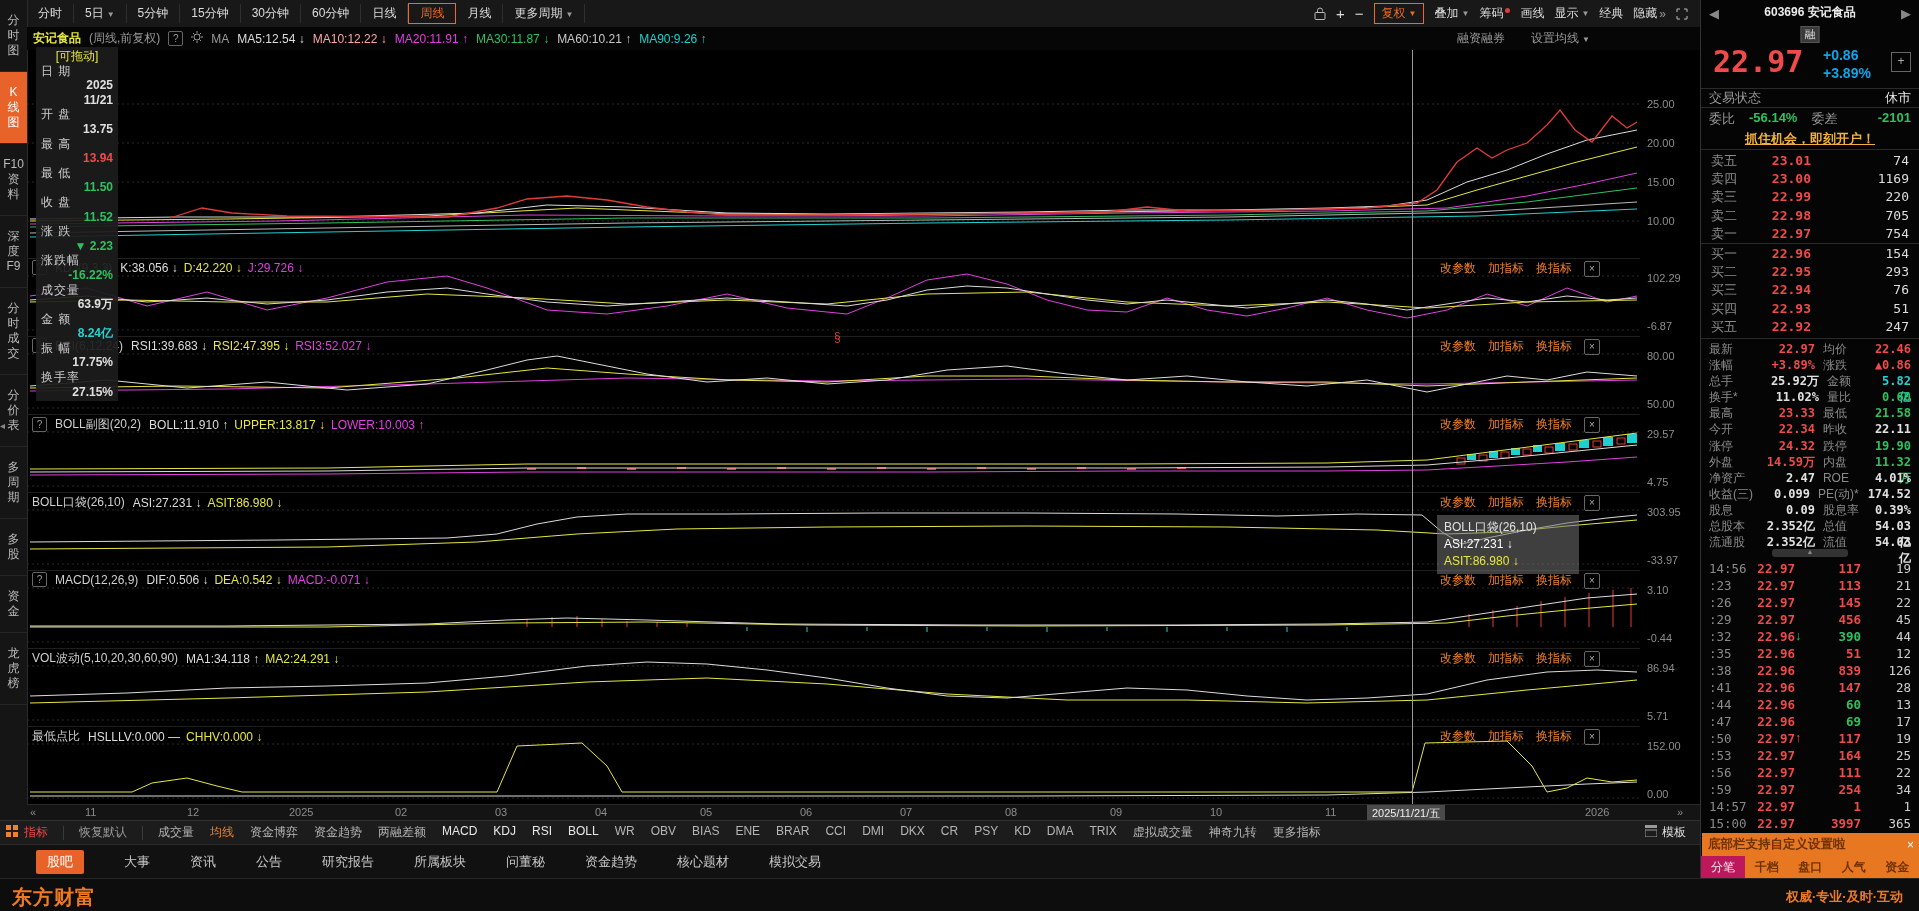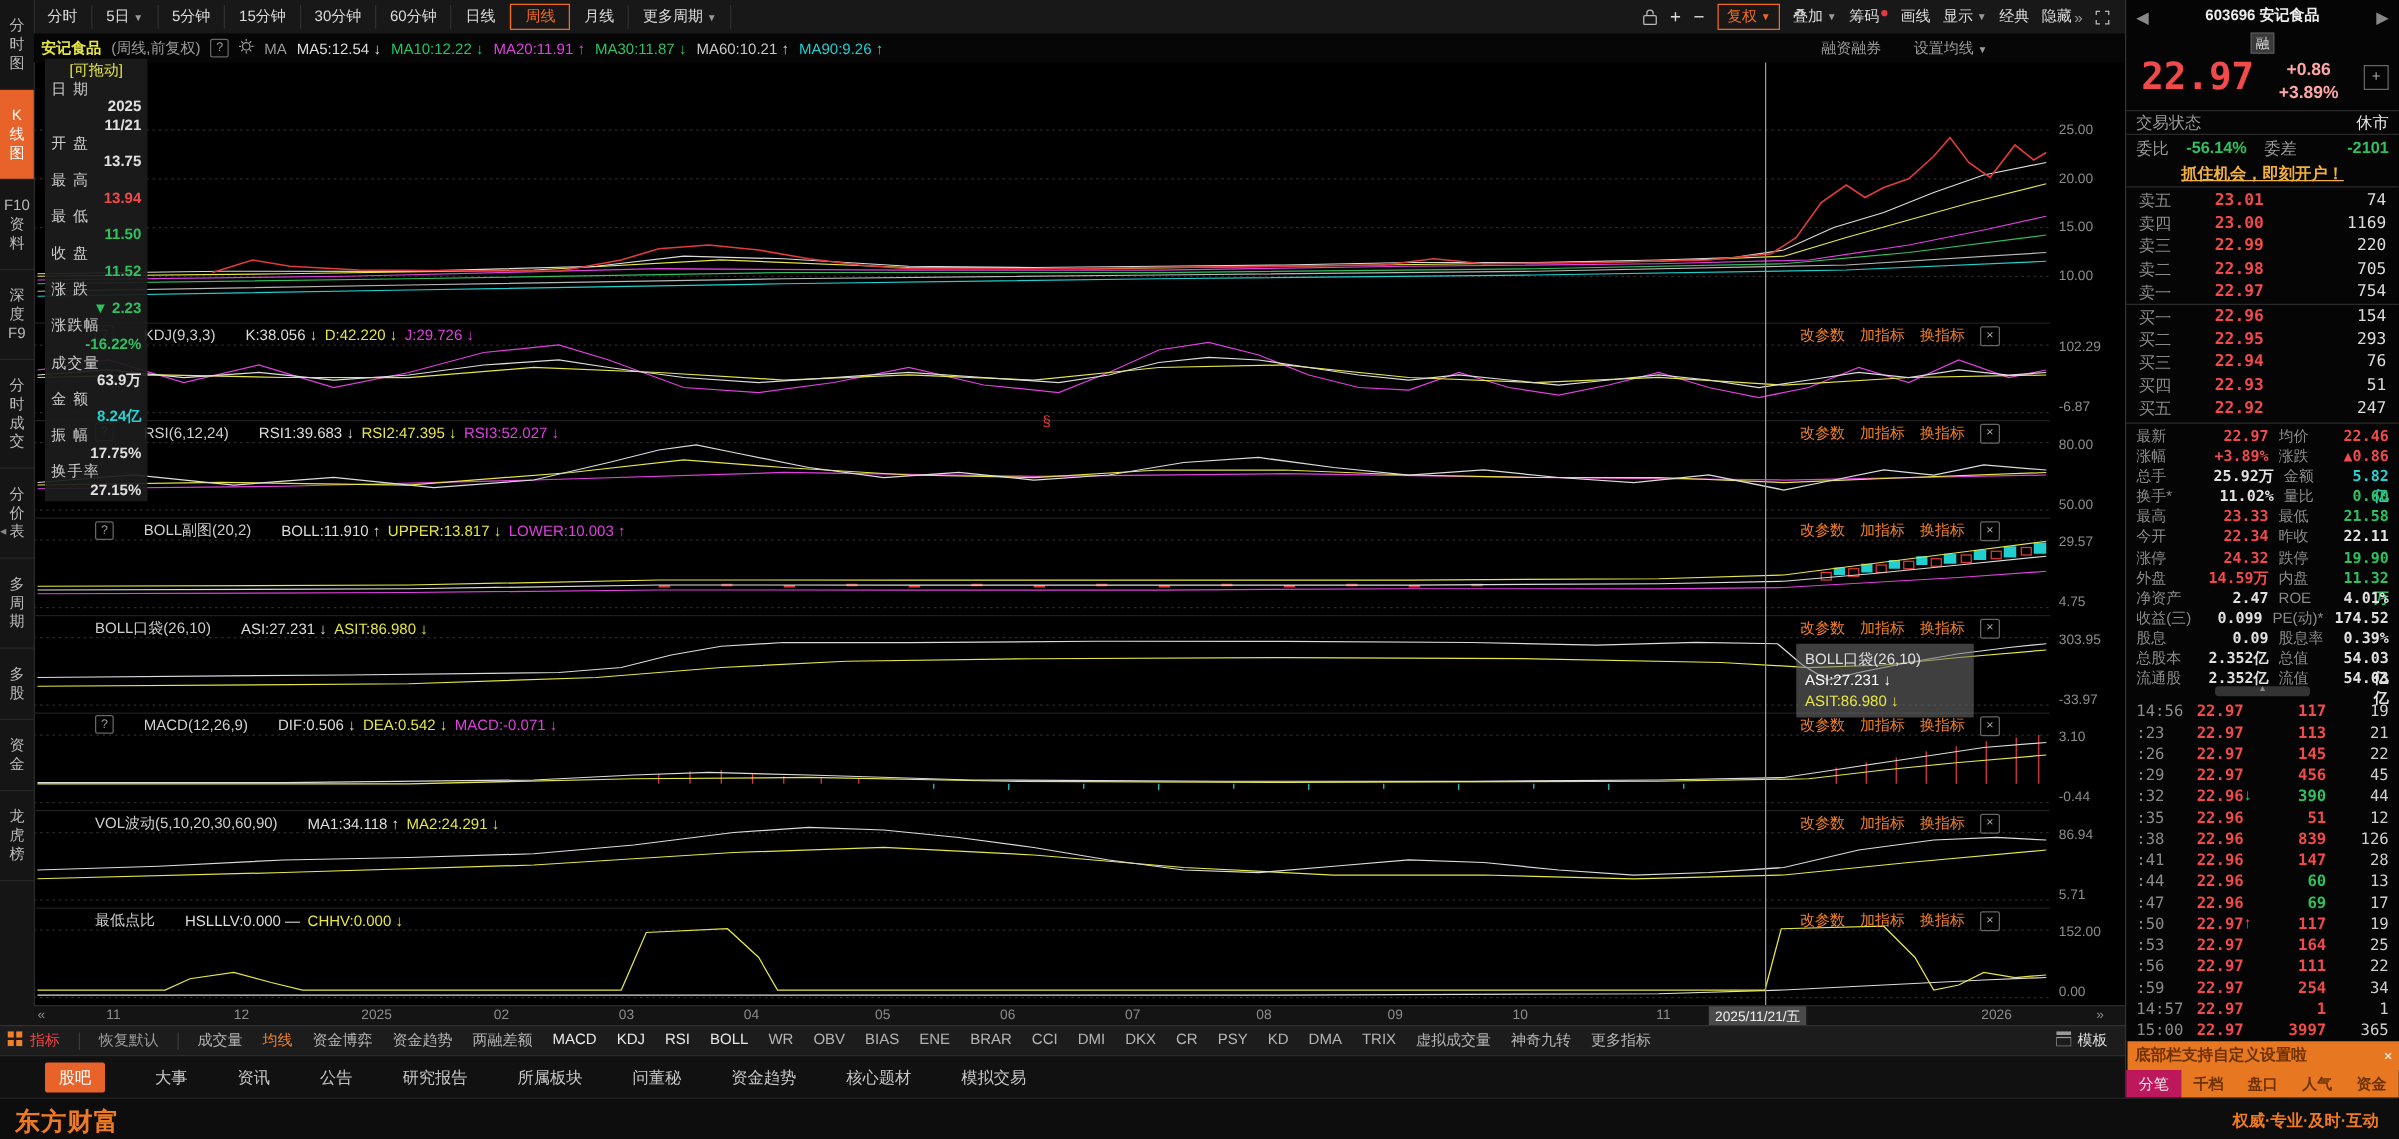--- a/index.html
+++ b/index.html
@@ -22,21 +22,21 @@
   #sidebar{position:absolute;left:0;top:0;width:27px;height:820px;background:#151515;border-right:1px solid #2a2a2a;}
   .stab{white-space:pre-line;text-align:center;line-height:15px;padding:13px 0;border-bottom:1px solid #262626;color:#bbb;cursor:pointer;}
   .stab.sel{background:#e8632a;color:#fff;}
   
   #chead{position:absolute;left:27px;top:27px;width:1673px;height:23px;background:#060606;
     display:flex;align-items:center;gap:8px;padding-left:6px;box-sizing:border-box;}
   .qbox{display:inline-block;width:13px;height:13px;line-height:13px;text-align:center;border:1px solid #666;color:#999;font-size:10px;border-radius:2px;}
   
   .panel{position:absolute;left:27px;width:1613px;border-bottom:1px solid #1f1f1f;}
   .panel svg{position:absolute;left:0;top:0;}
-  .phead{position:absolute;left:5px;top:2px;display:flex;gap:24px;align-items:center;z-index:2;white-space:nowrap;margin-left:44px;}
+  .phead{position:absolute;left:5px;top:2px;display:flex;gap:8px;align-items:center;z-index:2;white-space:nowrap;}
   .ptitle{color:#cfcfcf;}
   .pit{margin-right:6px;}
   .pctrl{position:absolute;right:40px;top:2px;display:flex;gap:12px;color:#f0802a;z-index:2;align-items:center;}
   .xbox{display:inline-block;width:14px;height:14px;line-height:13px;text-align:center;border:1px solid #666;color:#aaa;border-radius:2px;font-size:10px;}
   .axlbl{position:absolute;left:1620px;width:72px;color:#8d8d8d;font-size:11px;z-index:2;}
   
   #crosshair{position:absolute;left:1412px;top:50px;width:1px;height:754px;background:#9a9a9a;z-index:3;}
   #ohlctip{position:absolute;left:36px;top:47px;width:72px;background:rgba(28,28,28,.93);padding:2px 5px;z-index:6;line-height:14.6px;}
   #ohlctip .hd{color:#e6e645;text-align:center;}
   #ohlctip .lbl{color:#ccc;letter-spacing:1px;}
@@ -61,21 +61,21 @@
   
   #footer{position:absolute;left:0;top:878px;width:1919px;height:33px;background:#0d0d0d;border-top:1px solid #262626;}
   #logo{position:absolute;left:12px;top:5px;color:#f07a22;font-size:20px;font-weight:bold;letter-spacing:1px;}
   #slogan{position:absolute;right:16px;top:9px;color:#f07a22;font-size:13px;font-weight:bold;margin-left:24px;}
   
   #rpanel{position:absolute;left:1700px;top:0;width:219px;height:878px;background:#050505;border-left:1px solid #333;box-sizing:border-box;}
   #rnav{position:absolute;left:0;top:4px;width:100%;text-align:center;color:#ececec;font-size:12px;font-weight:bold;}
   .rarr{position:absolute;top:6px;color:#888;font-size:13px;cursor:pointer;}
   #rbadge{position:absolute;left:50%;top:26px;transform:translateX(-50%);background:#3a3a3a;border:1px solid #555;color:#ddd;font-size:11px;padding:0 3px;}
   #rprice{position:absolute;left:12px;top:44px;font-size:30px;font-weight:bold;color:#f04a4a;}
-  #rchg{position:absolute;left:122px;top:46px;font-size:14px;font-weight:bold;color:#fca5a5;line-height:18px;text-align:center;}
+  #rchg{position:absolute;left:122px;top:46px;font-size:14px;font-weight:bold;color:#0ea5e9;line-height:18px;}
   #raddbox{position:absolute;right:8px;top:52px;width:18px;height:18px;line-height:16px;text-align:center;border:1px solid #666;color:#aaa;cursor:pointer;}
   .rrow{position:absolute;left:0;width:100%;box-sizing:border-box;padding:0 8px;display:flex;font-size:13px;}
   #rstatus{top:88px;border-top:1px solid #2a2a2a;border-bottom:1px solid #2a2a2a;height:20px;align-items:center;}
   #rweibi{top:110px;height:18px;}
   #rpromo{top:128px;height:22px;border-bottom:1px solid #2a2a2a;justify-content:center;align-items:center;}
   #rpromo span{color:#f2b13c;font-weight:bold;text-decoration:underline;cursor:pointer;}
   .obrow{display:flex;height:18.2px;line-height:18.2px;padding:0 10px;font-size:13px;}
   .obl{width:34px;color:#8a8a8a;}
   .obp{width:66px;text-align:right;color:#f04a4a;font-weight:bold;}
   .obv{flex:1;text-align:right;color:#ddd;}
@@ -220,21 +220,21 @@
   <span class="qbox">?</span>
   <span><svg width="12" height="12">
         <circle cx="6" cy="6" r="3" fill="none" stroke="#999"></circle>
         <path d="M6 0v2M6 10v2M0 6h2M10 6h2M2 2l1.5 1.5M8.5 8.5L10 10M10 2L8.5 3.5M3.5 8.5L2 10" stroke="#999"></path>
       </svg></span>
   <span class="gry">MA</span>
   <span style="display:flex;gap:2px">
 
       <span class="pit" style="color: rgb(220, 220, 220);"><span>MA5:12.54</span> <span>↓</span></span>
 
-      <span class="pit" style="color: #22c55e;"><span>MA10:12.22</span> <span>↓</span></span>
+      <span class="pit" style="color: #fca5a5;"><span>MA10:12.22</span> <span>↓</span></span>
 
       <span class="pit" style="color: rgb(224, 64, 224);"><span>MA20:11.91</span> <span>↑</span></span>
 
       <span class="pit" style="color: rgb(48, 192, 96);"><span>MA30:11.87</span> <span>↓</span></span>
 
       <span class="pit" style="color: rgb(200, 200, 200);"><span>MA60:10.21</span> <span>↑</span></span>
 
       <span class="pit" style="color: rgb(32, 208, 208);"><span>MA90:9.26</span> <span>↑</span></span>
     </span>
   <span style="margin-left:auto;display:flex;gap:26px;padding-right:110px">

